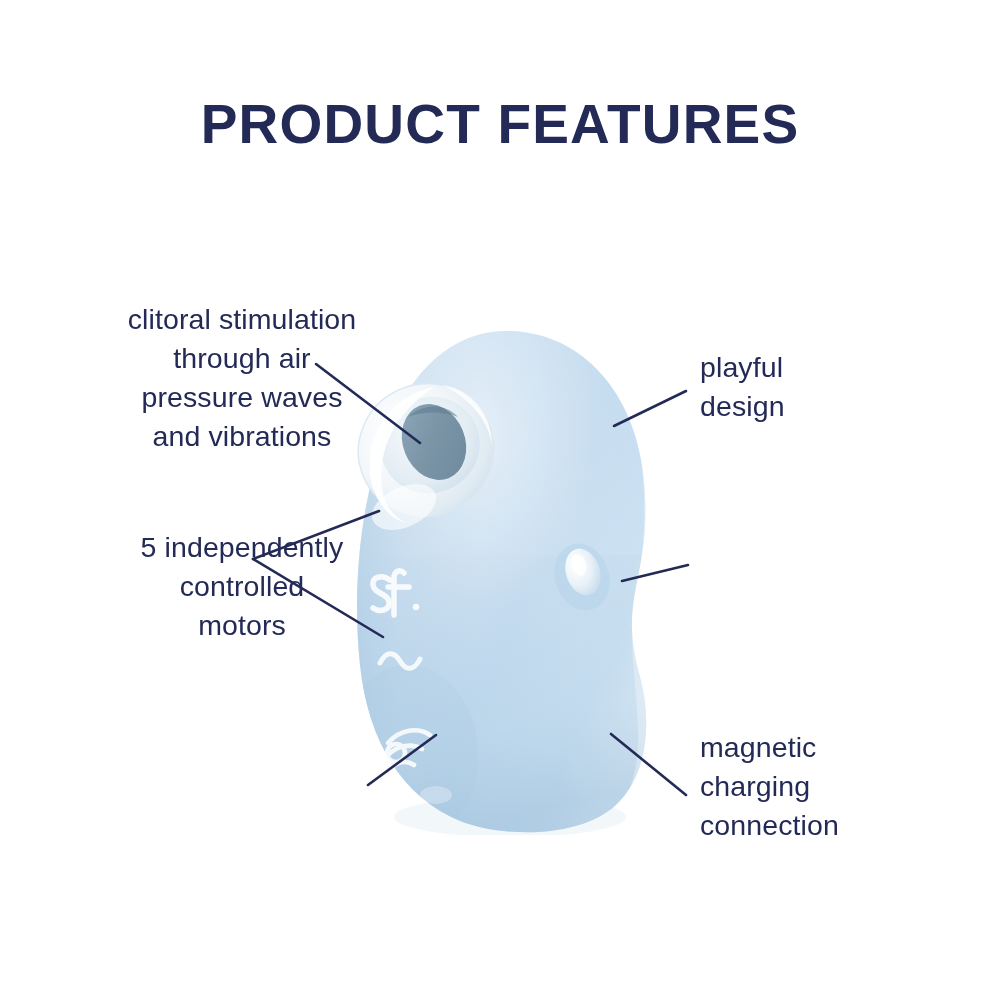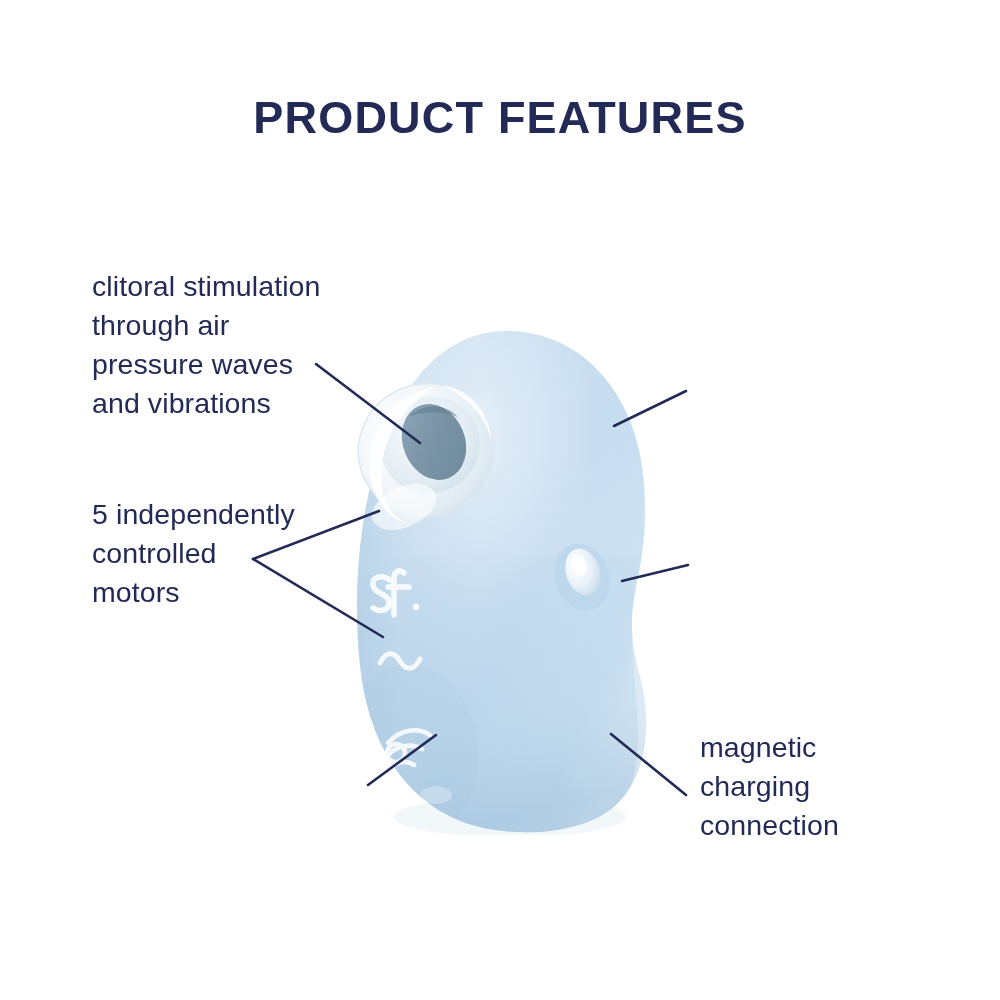--- a/index.html
+++ b/index.html
@@ -17,38 +17,38 @@
   }
 
   
   .title {
     position: absolute;
     top: 92px;
     left: 0;
     width: 1000px;
     text-align: center;
     font-family: "Liberation Sans", sans-serif;
-    font-size: 45px;
+    font-size: 55px;
     font-weight: bold;
     letter-spacing: 1.2px;
     color: #232a56;
     white-space: nowrap;
   }
 
   
   .label {
     position: absolute;
     font-family: "Liberation Sans", sans-serif;
     font-size: 28.5px;
     line-height: 39px;
     color: #232a56;
     white-space: pre-line;
     letter-spacing: 0.1px;
   }
-  .label-left  { text-align: left; }
+  .label-left  { text-align: center; margin-top: 33px; }
   .label-right { text-align: left; }
 
   #label-air-pressure   { left: 92px;  top: 267px; width: 300px; }
   #label-motors         { left: 92px;  top: 495px; width: 300px; }
   #label-settings       { left: 92px;  top: 687px; width: 320px; }
   #label-playful        { left: 700px; top: 348px; width: 260px; }
   #label-silicone       { left: 700px; top: 495px; width: 270px; }
   #label-magnetic       { left: 700px; top: 728px; width: 260px; }
 
   
@@ -245,19 +245,21 @@
   <div class="label label-left" id="label-air-pressure">clitoral stimulation
 through air
 pressure waves
 and vibrations</div>
 
   <div class="label label-left" id="label-motors">5 independently
 controlled
 motors</div>
 
 
+  <div class="label label-right" id="label-playful">playful
+design</div>
 
 
   <div class="label label-right" id="label-magnetic">magnetic
 charging
 connection</div>
 
 </div>
 
 </body></html>

